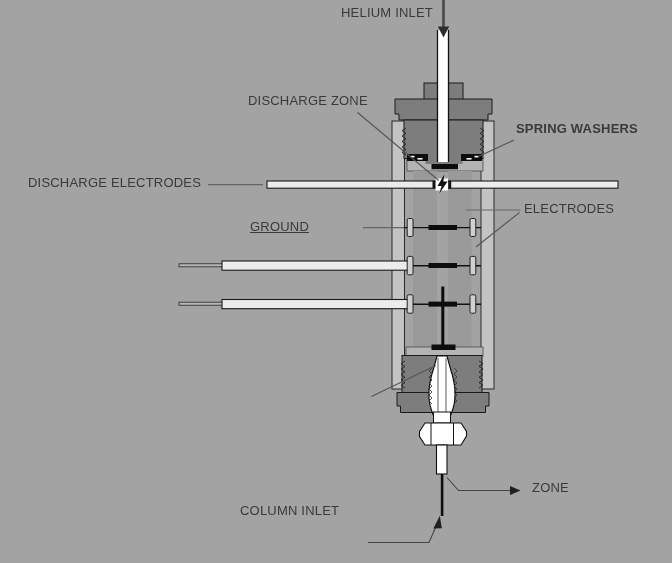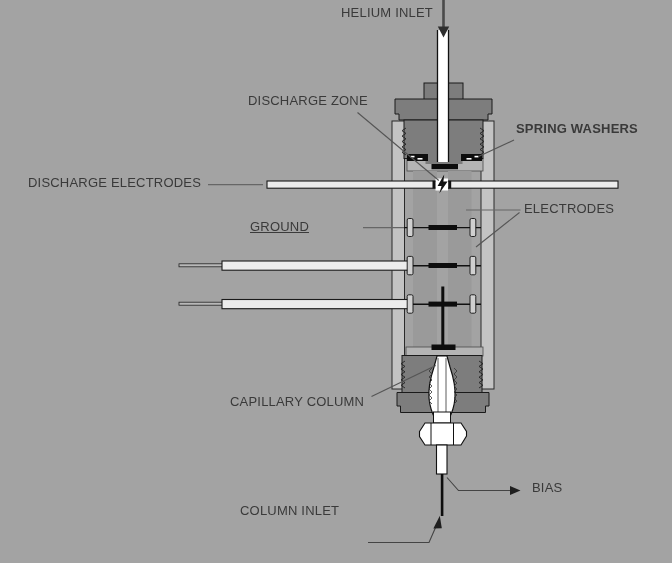--- a/index.html
+++ b/index.html
@@ -157,19 +157,18 @@
   <div class="label" style="left:516px;top:122px;font-weight:bold;">SPRING WASHERS</div>
 
   <div class="label r" style="left:28px;top:176px;width:175px;">DISCHARGE ELECTRODES</div>
 
   <div class="label r" style="left:250px;top:220px;width:108px;text-decoration:underline;">GROUND</div>
 
   <div class="label" style="left:524px;top:202px;">ELECTRODES</div>
 
 
 
-  <div class="label r" style="left:230px;top:395px;width:140px;">CAPILLARY COLUMN</div>
 
-  <div class="label" style="left:532px;top:481px;">BIAS</div>
+  <div class="label" style="left:532px;top:481px;">ZONE</div>
 
   <div class="label r" style="left:240px;top:504px;width:123px;">COLUMN INLET</div>
 
 </div>
 
 </body></html>

